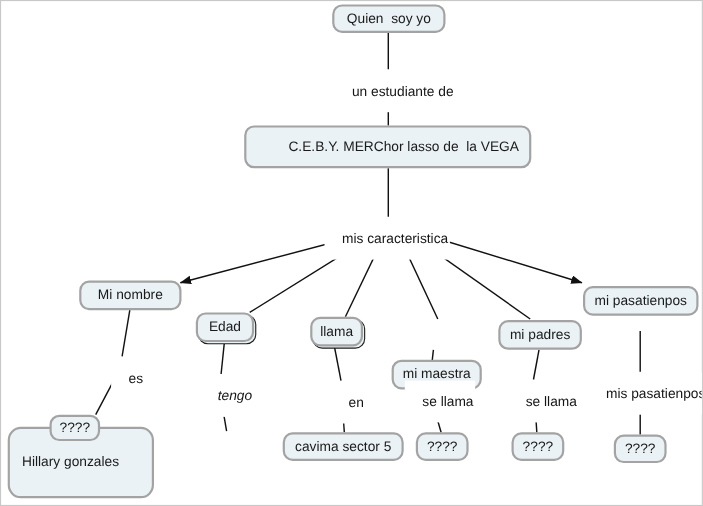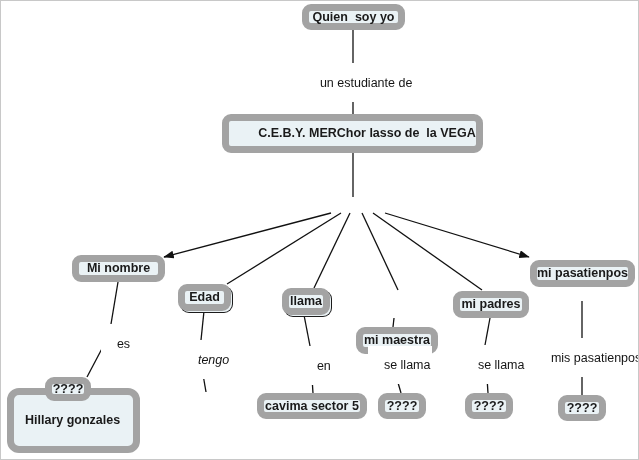--- a/index.html
+++ b/index.html
@@ -22,31 +22,30 @@
     left: 0;
     top: 0;
     width: 639px;
     height: 460px;
     pointer-events: none;
   }
   .node {
     position: absolute;
     box-sizing: border-box;
     background: #eaf2f5;
-    border: 7px solid #a3a3a3;
+    border: 2px solid #a3a3a3;
     border-radius: 9px;
     color: #1a1a1a;
     font-size: 12.5px;
     line-height: 1;
     display: flex;
     align-items: center;
     justify-content: center;
     white-space: pre;
     z-index: 3;
-    font-weight: bold;
   }
   .node.shadowed {
     box-shadow: 2px 2px 0 -1px #eaf2f5, 2px 2px 0 0 #1b1b1b;
   }
   .node.bigbox {
     border-radius: 12px;
     justify-content: flex-start;
     padding-left: 11px;
     z-index: 2;
   }
@@ -159,20 +158,23 @@
   </div>
 
   <div class="node" style="left:557px; top:394px; width:48px; height:26px;">
     <span>????</span>
   </div>
 
   <div class="linklabel" style="left:303px; top:63px;">
     <span>un estudiante de</span>
   </div>
 
+  <div class="linklabel" style="left:294px; top:197px;">
+    <span>mis caracteristica</span>
+  </div>
 
   <div class="linklabel" style="left:100px; top:324px;">
     <span>es</span>
   </div>
 
   <div class="linklabel" style="left:181px; top:340px;font-style:italic;">
     <span>tengo</span>
   </div>
 
   <div class="linklabel" style="left:300px; top:346px;">

